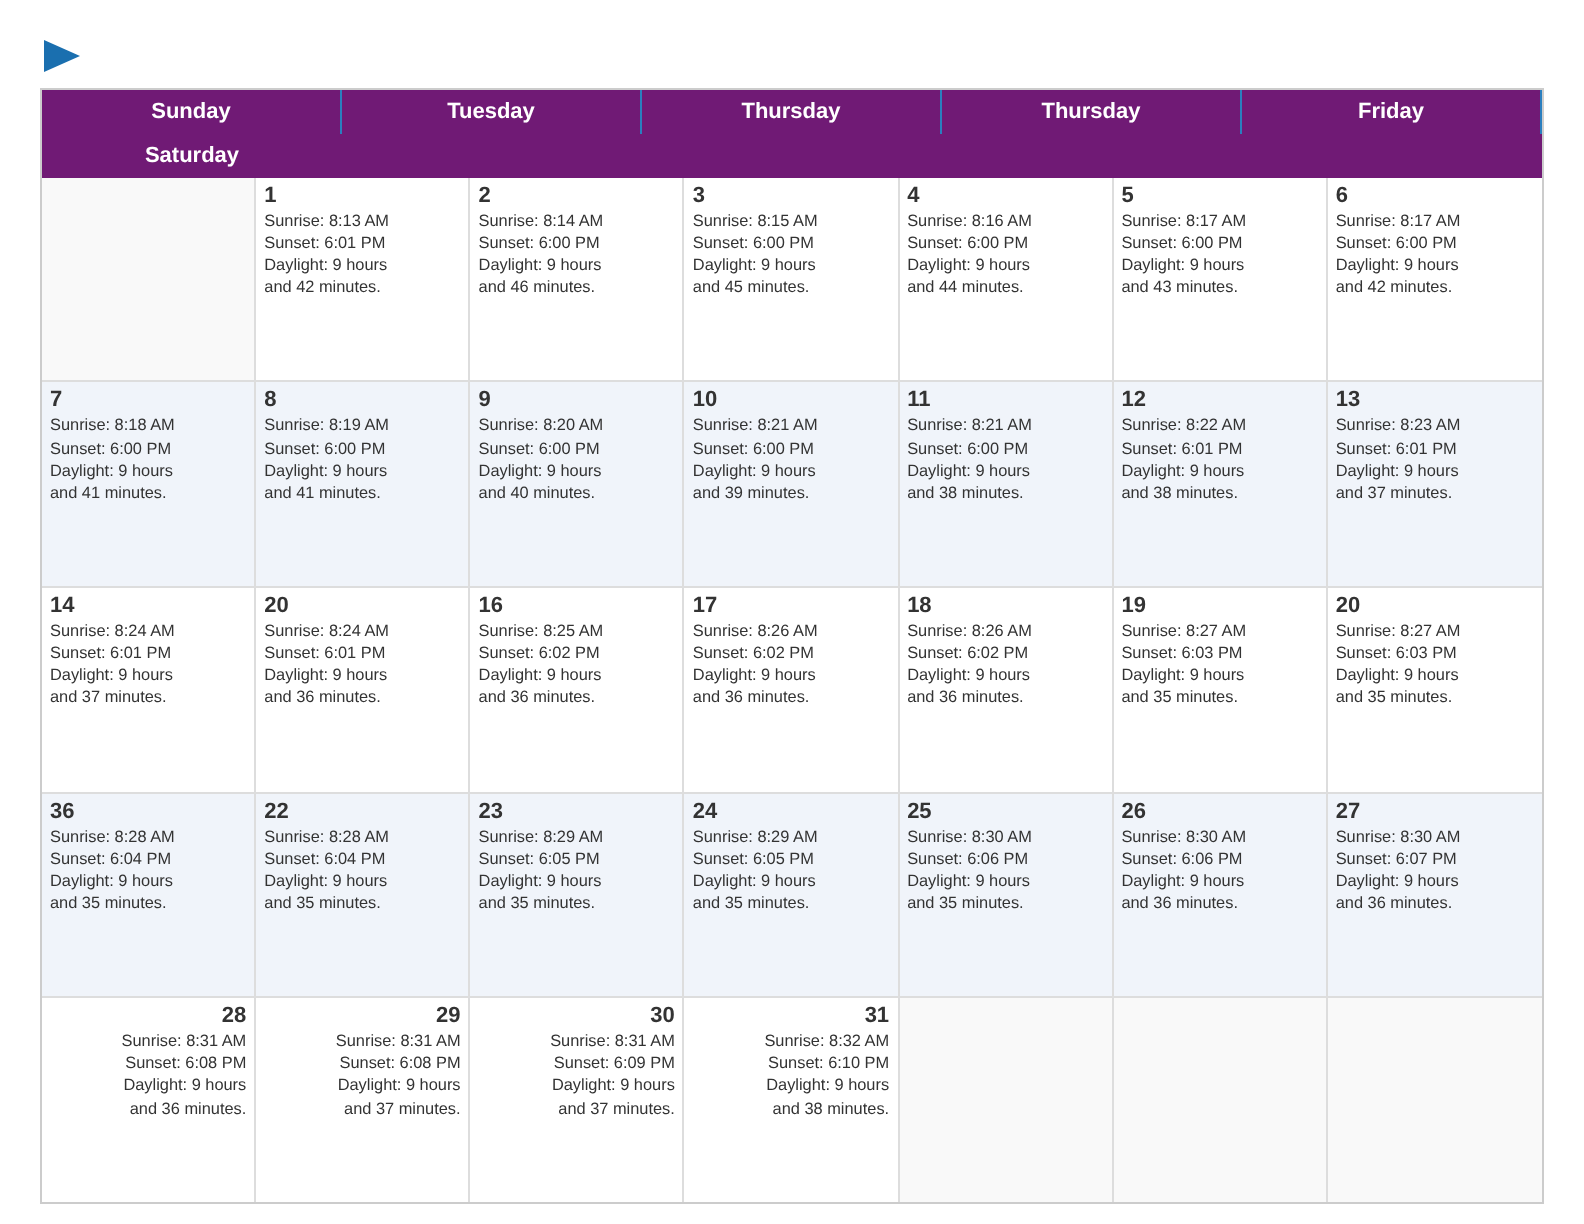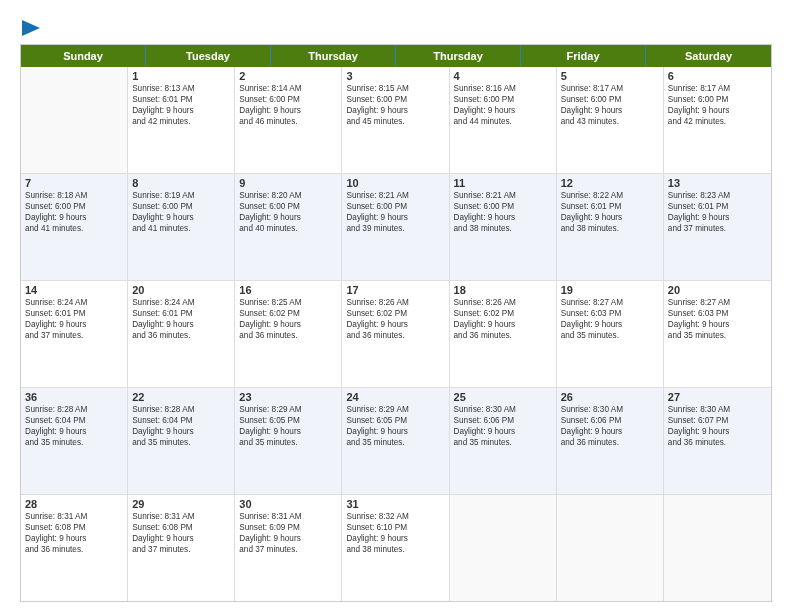--- a/index.html
+++ b/index.html
@@ -47,22 +47,22 @@
       color: #555;
     }
     .calendar {
       flex: 1;
       display: flex;
       flex-direction: column;
       border: 1px solid #ccc;
     }
     .cal-header {
       display: grid;
-      grid-template-columns: repeat(6, 1fr);
-      background: #4d7c0f;
+      grid-template-columns: repeat(5, 1fr);
+      background: #701a75;
     }
     .cal-header-cell {
       color: #fff;
       font-size: 11px;
       font-weight: bold;
       text-align: center;
       padding: 5px 2px;
       border-right: 1px solid #2a7fbf;
     }
     .cal-header-cell:last-child { border-right: none; text-align: center; }
@@ -70,21 +70,21 @@
       flex: 1;
       display: flex;
       flex-direction: column;
     }
     .cal-row {
       display: grid;
       grid-template-columns: repeat(7, 1fr);
       flex: 1;
       border-bottom: 1px solid #ddd;
     }
-    .cal-row:last-child { border-bottom: none; }
+    .cal-row:last-child { border-bottom: none; text-align: right; }
     .cal-cell {
       border-right: 1px solid #ddd;
       padding: 3px 4px;
       font-size: 8.5px;
       color: #333;
       vertical-align: top;
       background: #fff;
       min-height: 0;
     }
     .cal-cell:last-child { border-right: none; }

